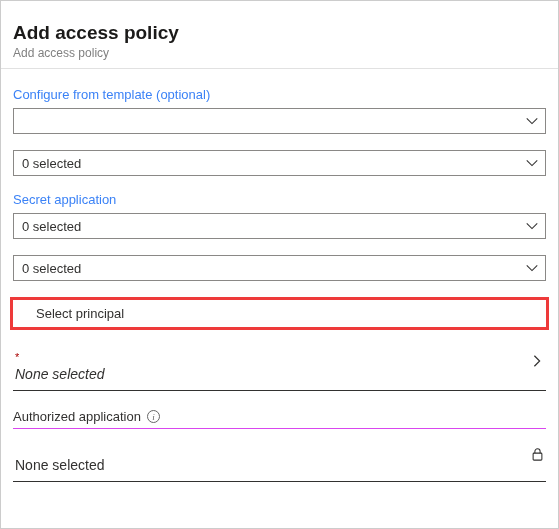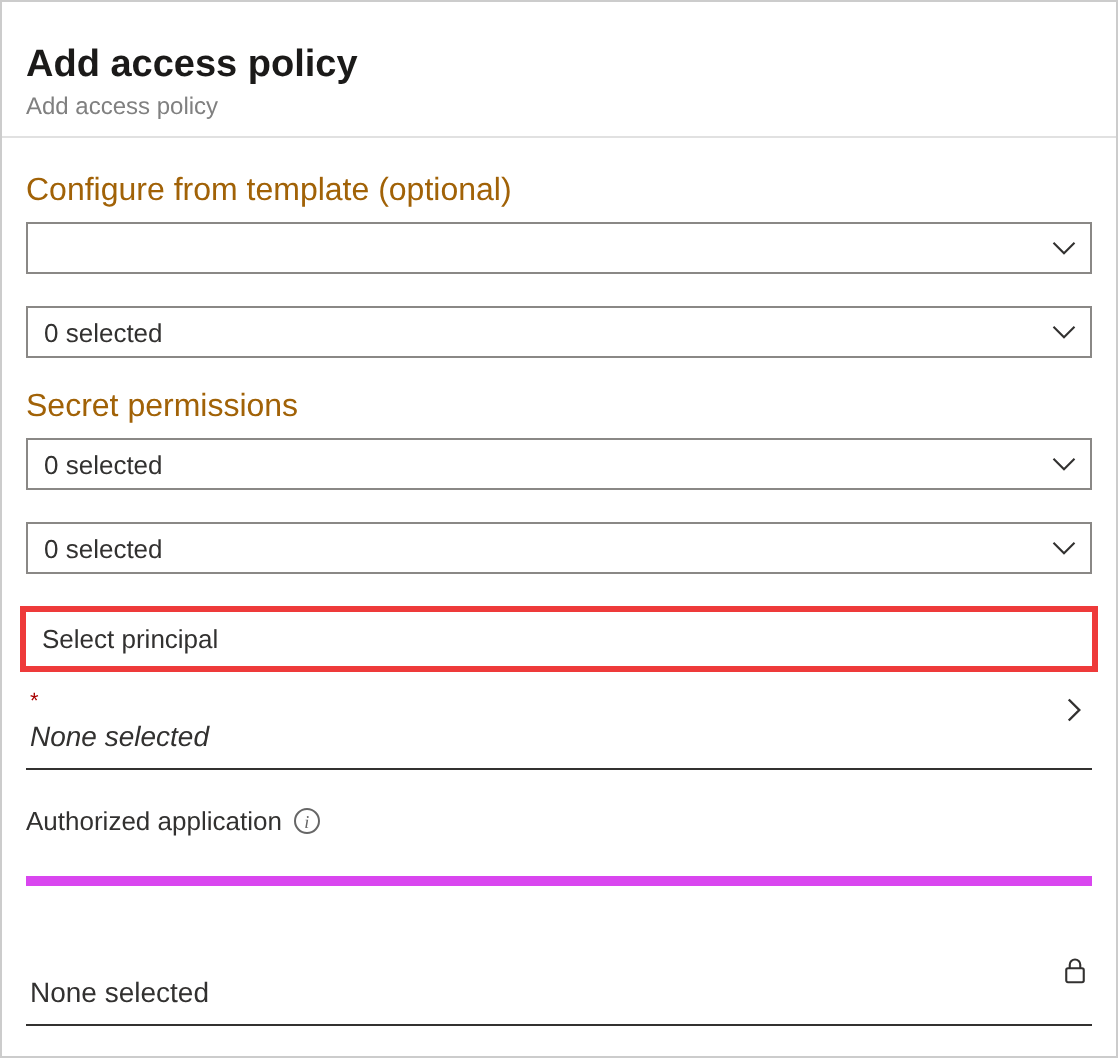--- a/index.html
+++ b/index.html
@@ -27,22 +27,22 @@
     color: #808080;
     margin-top: 2px;
   }
   .content {
     padding: 18px 12px 12px 12px;
   }
   .field {
     margin-bottom: 16px;
   }
   .field-label {
-    font-size: 16px;
-    color: #a16207;
+    font-size: 13px;
+    color: #3b82f6;
     margin-bottom: 6px;
     display: block;
   }
   .select {
     width: 100%;
     height: 26px;
     border: 1px solid #8a8886;
     background: #fff;
     padding: 0 36px 0 8px;
     font-size: 13px;
@@ -54,22 +54,22 @@
   }
   .select .chev {
     position: absolute;
     right: 6px;
     top: 50%;
     transform: translateY(-50%);
   }
   .chev svg { display: block; }
   .highlight-box {
     border: 3px solid #ee3a3a;
-    padding: 6px 8px;
-    margin: 0 -3px 6px -3px;
+    padding: 6px 23px;
+    margin: 0 -3px 18px -3px;
   }
   .highlight-box .hl-text {
     font-size: 13px;
     color: #323130;
   }
   .picker {
     border-bottom: 1px solid #323130;
     padding: 4px 2px 8px 2px;
     position: relative;
     margin-bottom: 18px;
@@ -89,26 +89,26 @@
   .picker .val-normal {
     font-size: 14px;
     color: #323130;
   }
   .picker .right-icon {
     position: absolute;
     right: 2px;
     top: 6px;
   }
   .auth-app {
-    border-bottom: 5px solid #d946ef;
+    border-bottom: 1px solid #d946ef;
     display: flex;
     align-items: center;
     gap: 6px;
-    padding-bottom: 20px;
-    margin-bottom: 29px;
+    padding-bottom: 4px;
+    margin-bottom: 12px;
   }
   .info-circle {
     width: 13px; height: 13px;
     border: 1px solid #666;
     border-radius: 50%;
     display: flex; align-items: center; justify-content: center;
     font-size: 9px;
     color: #666;
     font-style: italic;
     font-family: Georgia, serif;
@@ -142,21 +142,21 @@
       <span>0 selected</span>
       <span class="chev">
         <svg width="14" height="14" viewBox="0 0 16 16">
             <path d="M2 5 L8 11 L14 5" fill="none" stroke="#323130" stroke-width="1.2"></path>
           </svg>
       </span>
     </div>
   </div>
 
   <div class="field">
-    <label class="field-label">Secret permissions</label>
+    <label class="field-label">Secret application</label>
     <div class="select">
       <span>0 selected</span>
       <span class="chev">
         <svg width="14" height="14" viewBox="0 0 16 16">
             <path d="M2 5 L8 11 L14 5" fill="none" stroke="#323130" stroke-width="1.2"></path>
           </svg>
       </span>
     </div>
   </div>
 

